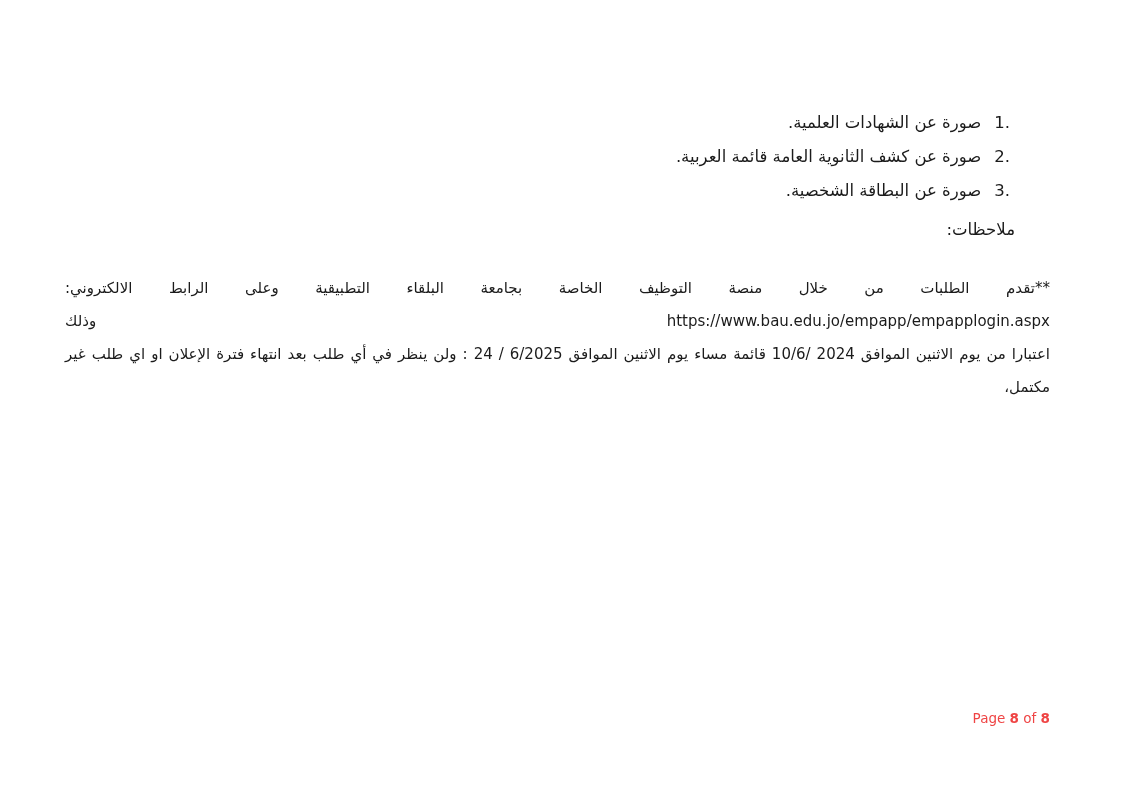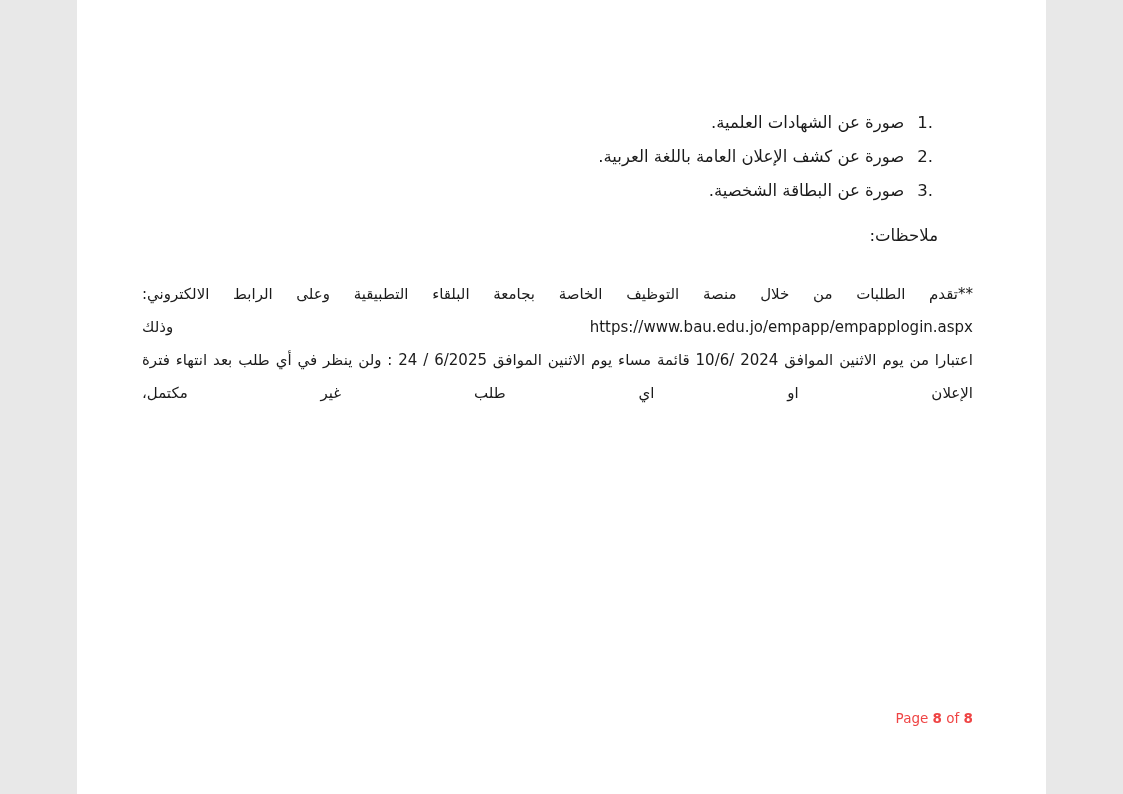--- a/index.html
+++ b/index.html
@@ -1,18 +1,18 @@
 <!DOCTYPE html>
 <html><head>
 <meta charset="utf-8">
 <style>
   html,body { margin:0; padding:0; background:#e8e8e8; }
   .page {
     position:relative;
-    width:969px; height:794px;
+    width:1123px; height:794px;
     margin:0 auto;
     background:#ffffff;
     color:#1b1b1b;
     font-family:"DejaVu Sans", sans-serif;
     overflow:hidden;
   }
   .content {
     position:absolute;
     left:65px; right:73px; top:0;
     direction:rtl;
@@ -20,21 +20,21 @@
   .spacer-top { height:106px; }
   .att-list { padding-right:40px; }
   .li { line-height:34px; font-size:16.5px; white-space:nowrap; }
   .num {
     display:inline-block;
     direction:ltr;
     unicode-bidi:embed;
     margin-left:13px;
   }
   .notes-heading {
-    margin-top:18px;
+    margin-top:12px;
     padding-right:35px;
     font-size:16.5px;
     line-height:20px;
   }
   .para { margin-top:32px; font-size:15px; }
   .pline { line-height:33px; }
   .justify { text-align:justify; text-align-last:justify; }
   .rightline { text-align:right; }
   .ltr { direction:ltr; unicode-bidi:embed; }
   .footer {
@@ -51,21 +51,21 @@
 
 <div class="page">
   <div class="content">
     <div class="spacer-top"></div>
 
     <div class="att-list">
       <div class="li">
         <span class="num">1.</span><span>صورة عن الشهادات العلمية.</span>
       </div>
       <div class="li">
-        <span class="num">2.</span><span>صورة عن كشف الإعلان العامة باللغة العربية.</span>
+        <span class="num">2.</span><span>صورة عن كشف الثانوية العامة قائمة العربية.</span>
       </div>
       <div class="li">
         <span class="num">3.</span><span>صورة عن البطاقة الشخصية.</span>
       </div>
     </div>
 
     <div class="notes-heading">ملاحظات:</div>
 
     <div class="para">
       <div class="pline justify">

